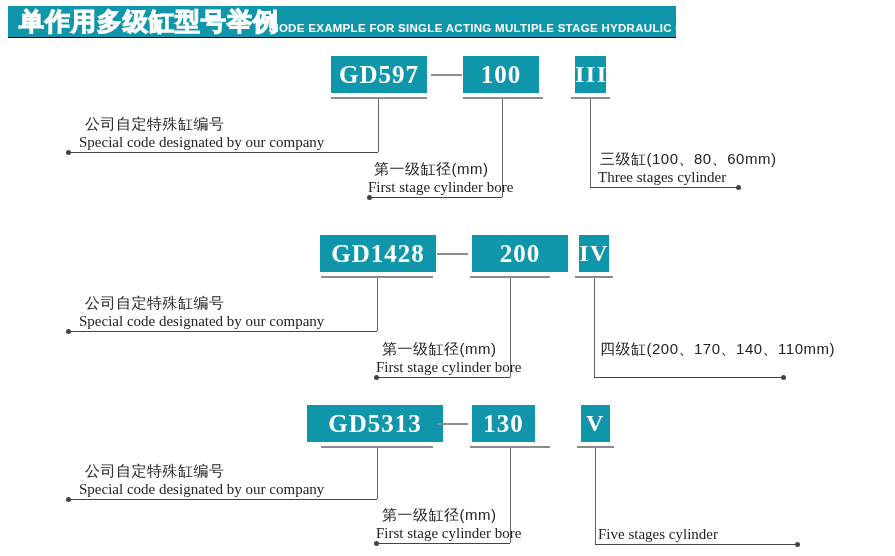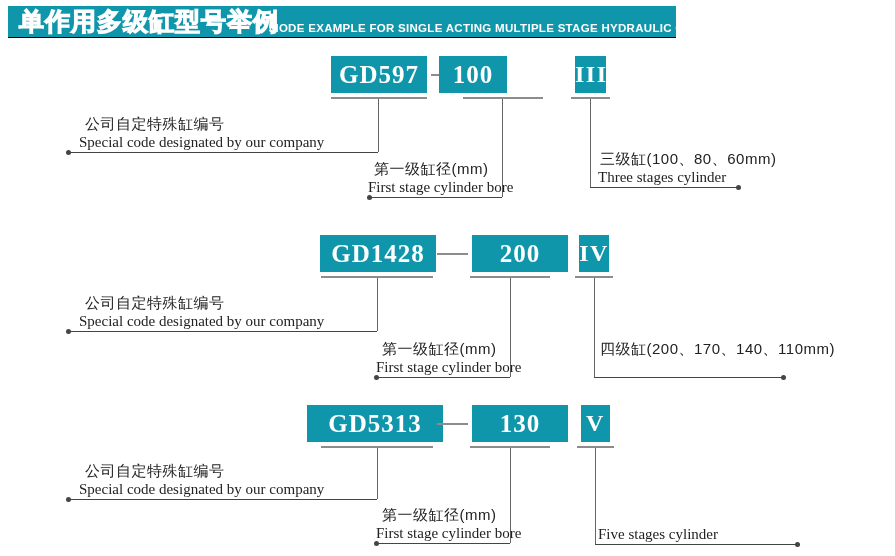--- a/index.html
+++ b/index.html
@@ -42,21 +42,21 @@
     <span class="title-zh">单作用多级缸型号举例</span>
     <span class="title-sep"></span>
     <span class="title-en">MODE EXAMPLE FOR SINGLE ACTING MULTIPLE STAGE HYDRAULIC CYLINDER</span>
   </div>
 
   <div class="example" style="top:56px">
     <div class="mbox" style="left:331px;width:96px">
         <span>GD597</span>
       </div>
     <div class="dash" style="left:431px;top:18px;width:31px"></div>
-    <div class="mbox" style="left:439px;width:68px">
+    <div class="mbox" style="left:463px;width:76px">
         <span>100</span>
       </div>
     <div class="mbox stage" style="left:575px;width:31px">
         <span>III</span>
       </div>
 
     <div class="uline" style="left:331px;width:96px"></div>
     <div class="uline" style="left:463px;width:80px"></div>
     <div class="uline" style="left:571px;width:39px"></div>
 
@@ -113,21 +113,21 @@
     <div class="ann-zh" style="left:600px;top:105px">四级缸(200、170、140、110mm)</div>
     <div class="ann-line" style="left:594px;top:142px;width:191px"></div>
     <div class="dot" style="left:781px;top:140px"></div>
   </div>
 
   <div class="example" style="top:405px">
     <div class="mbox" style="left:307px;width:136px">
         <span>GD5313</span>
       </div>
     <div class="dash" style="left:437px;top:18px;width:31px"></div>
-    <div class="mbox" style="left:472px;width:96px">
+    <div class="mbox" style="left:472px;width:63px">
         <span>130</span>
       </div>
     <div class="mbox stage" style="left:581px;width:29px">
         <span>V</span>
       </div>
 
     <div class="uline" style="left:321px;width:112px"></div>
     <div class="uline" style="left:470px;width:80px"></div>
     <div class="uline" style="left:577px;width:37px"></div>
 

